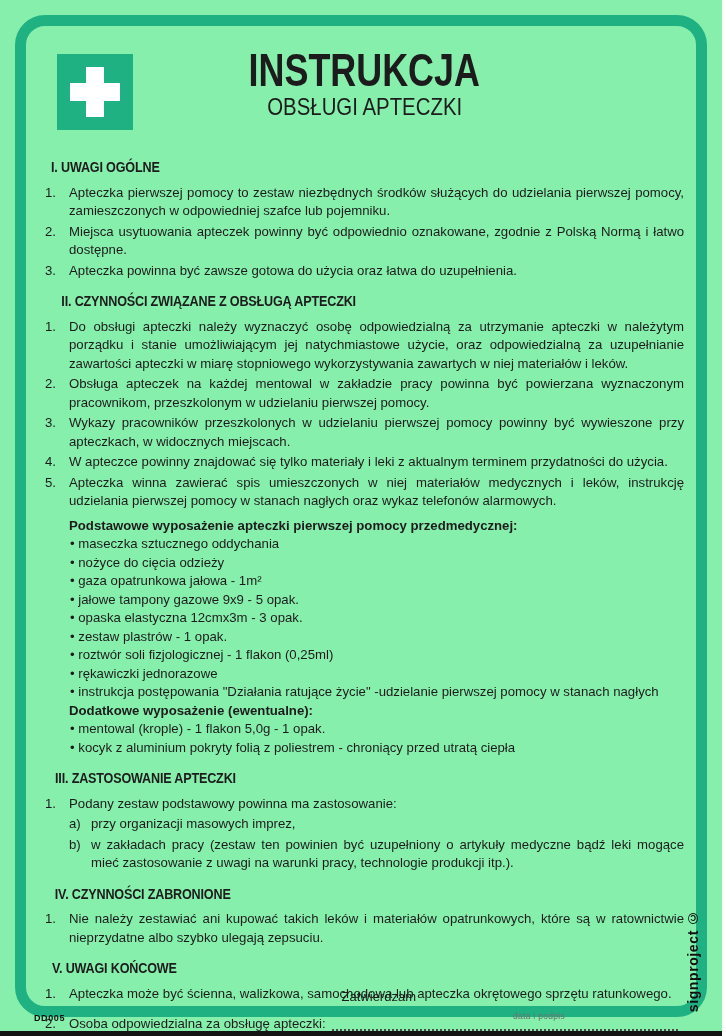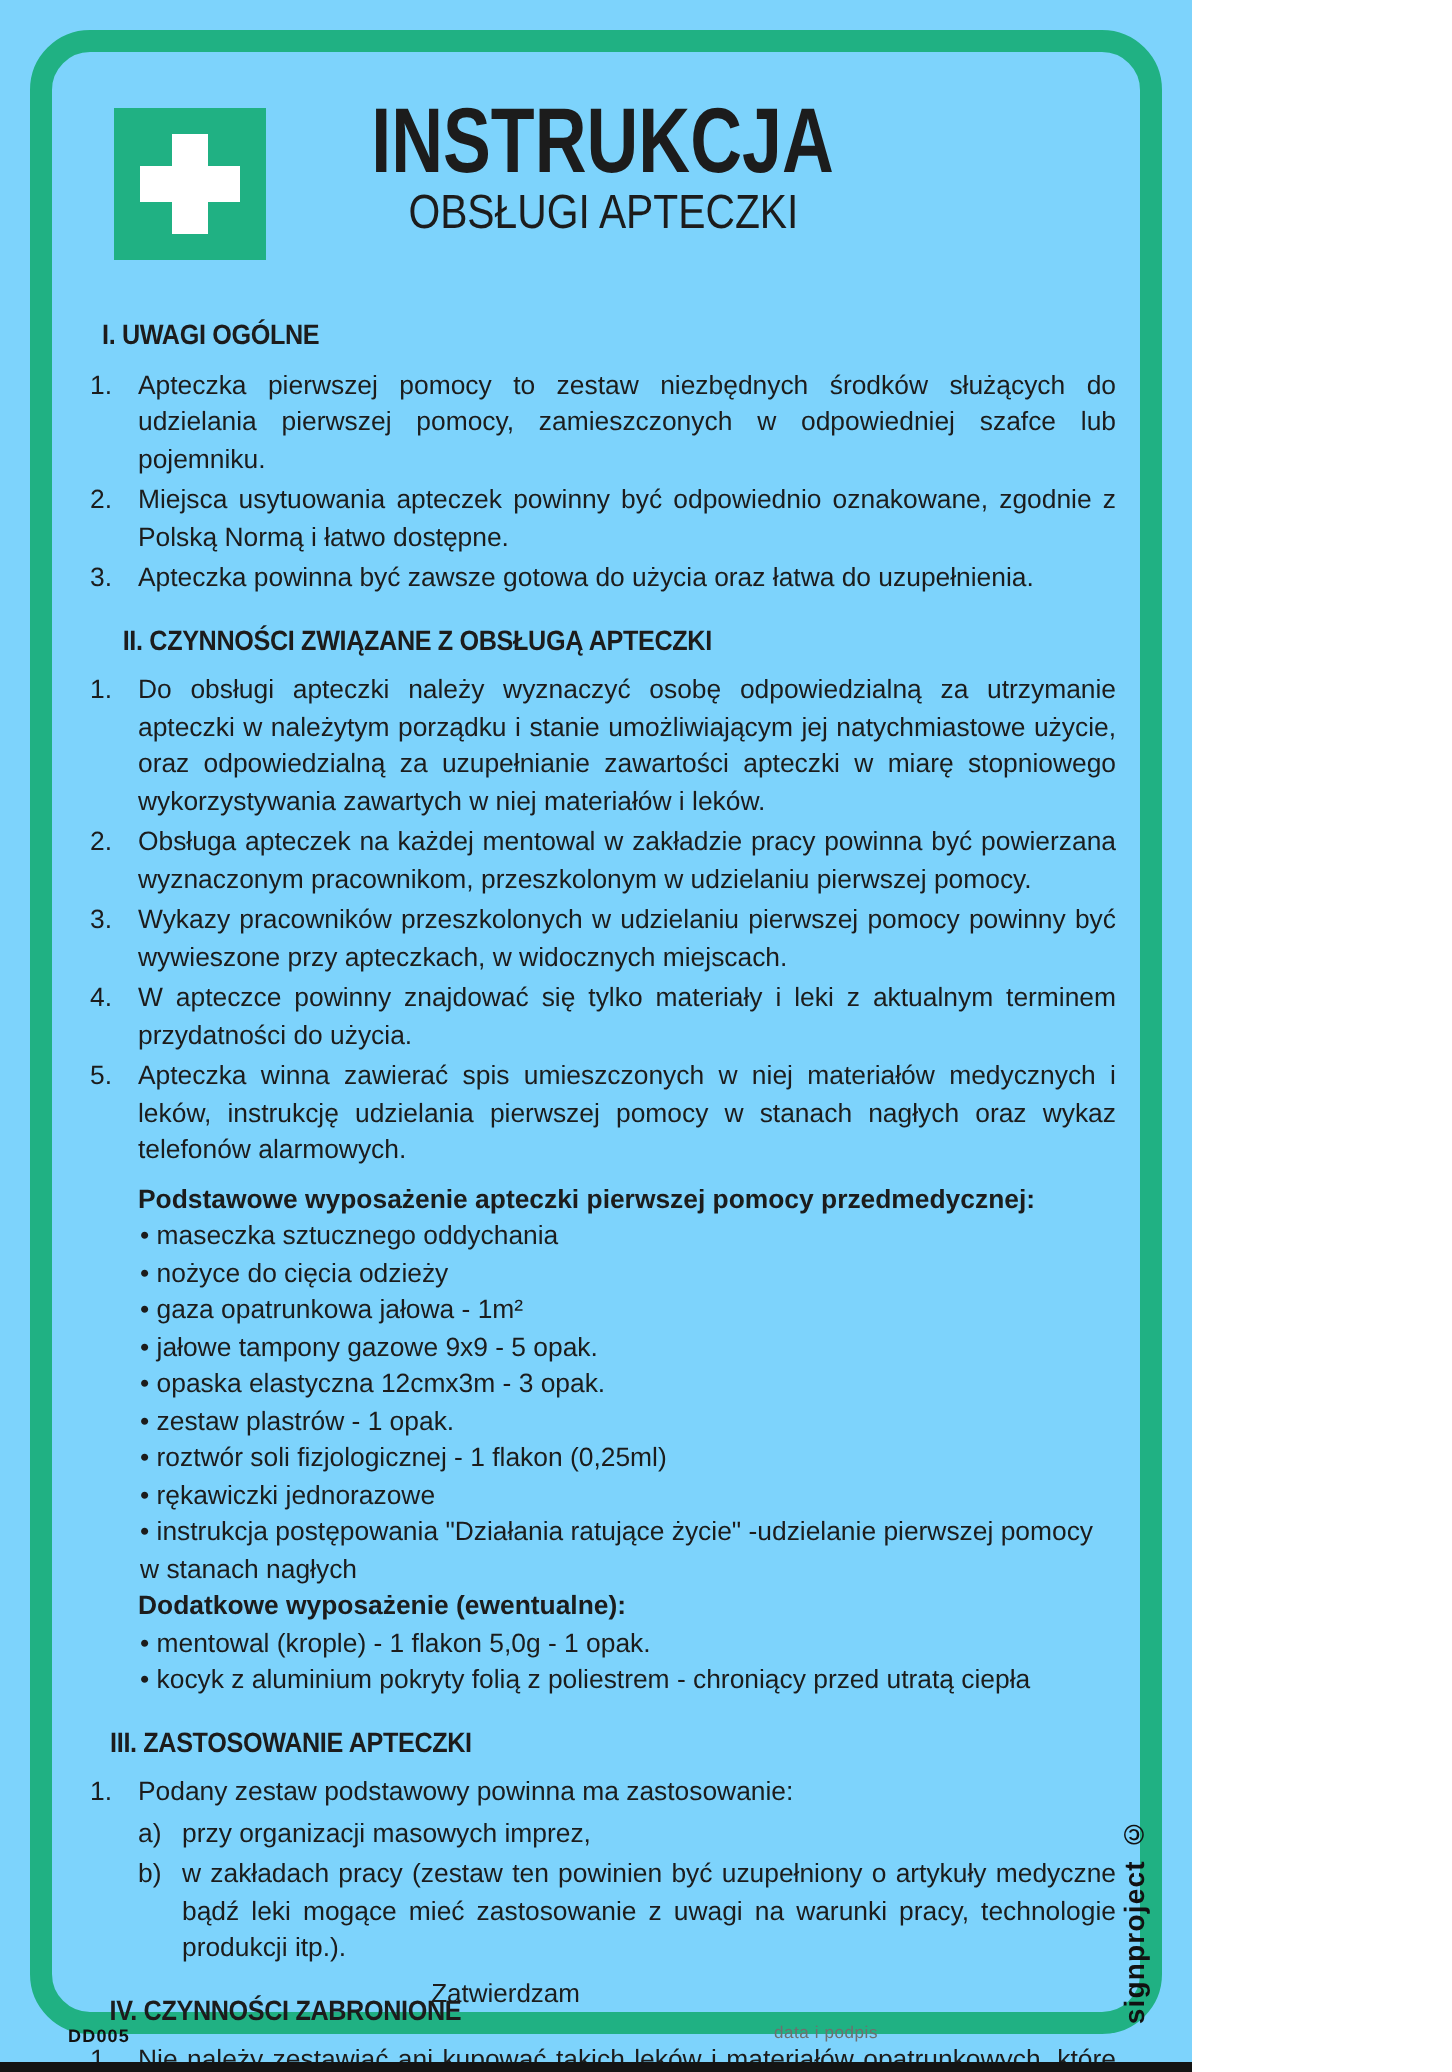--- a/index.html
+++ b/index.html
@@ -1,18 +1,18 @@
 <!DOCTYPE html>
 <html lang="pl" style="--green: #20b183; --ink: #1c1c1c;"><head>
 <meta charset="utf-8">
 <style>
   :root { --green:#20b183; --ink:#1c1c1c; }
   html,body { margin:0; padding:0; }
   body { font-family:"Liberation Sans", sans-serif; background:#fff; }
-  .page { position:relative; width:596px; height:1036px; background:#7dd3fc; overflow:hidden; color:var(--ink); }
+  .page { position:relative; width:722px; height:1036px; background:#86efac; overflow:hidden; color:var(--ink); }
 
   .frame { position:absolute; left:15px; top:15px; right:15px; bottom:19px;
            border:11px solid var(--green); border-radius:30px; box-sizing:border-box;
            padding:14px 12px 0 19px; }
 
   .header { position:relative; text-align:center; margin-bottom:4px; min-height:100px; }
   .cross { position:absolute; left:12px; top:8px; width:76px; height:76px; background:var(--green); }
   .cross::before { content:""; position:absolute; left:29px; top:13px; width:18px; height:50px; background:#fff; }
   .cross::after  { content:""; position:absolute; left:13px; top:29px; width:50px; height:18px; background:#fff; }
 

